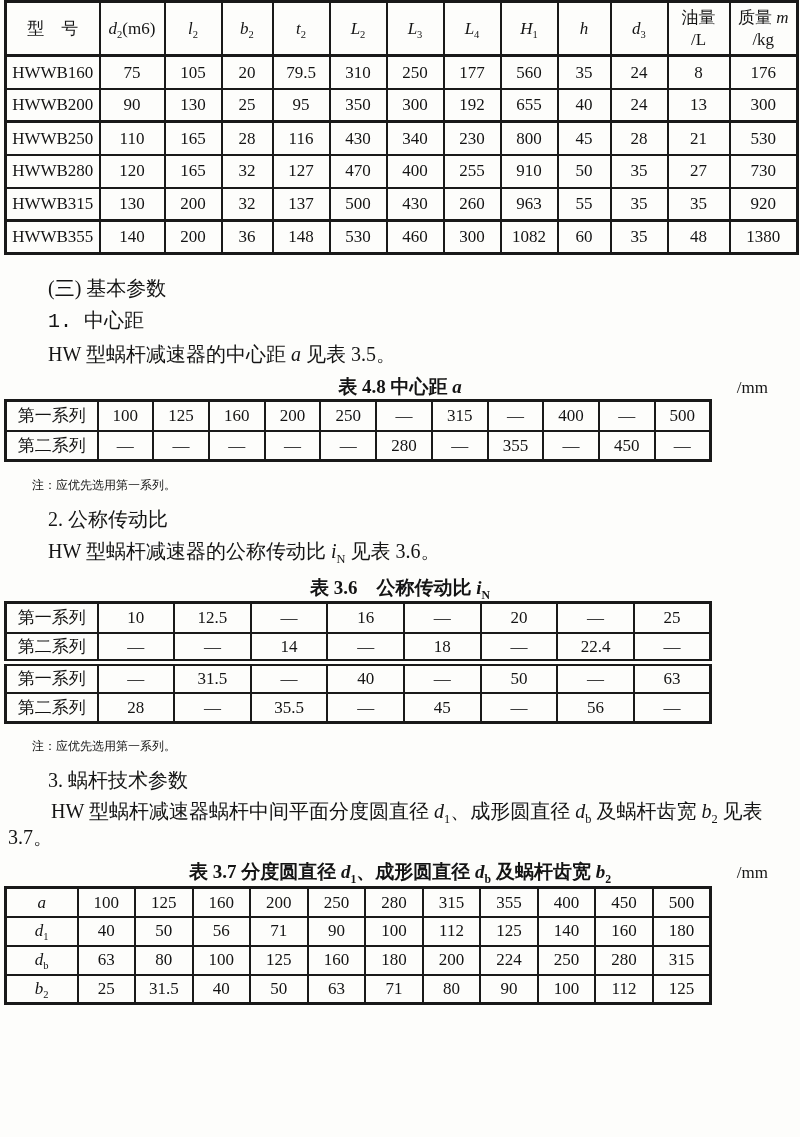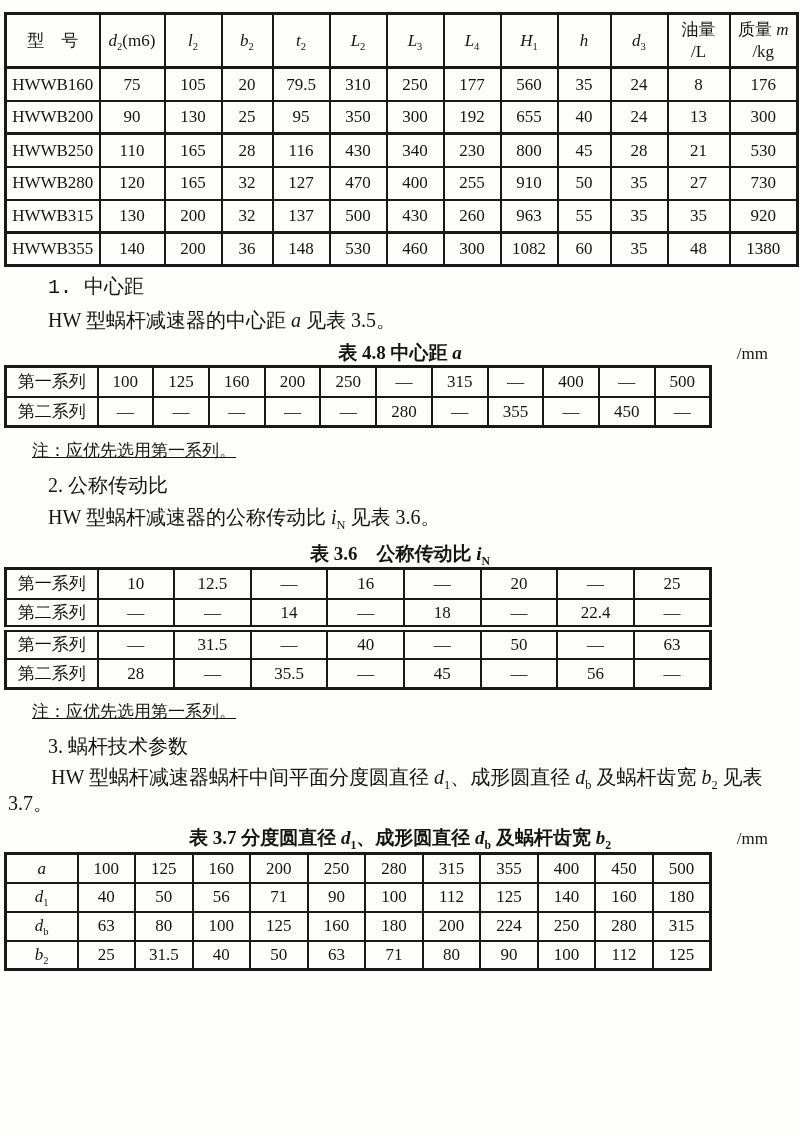--- a/index.html
+++ b/index.html
@@ -1,21 +1,21 @@
 <!DOCTYPE html>
 <html><head>
 <meta charset="utf-8">
 <style>
   * { margin:0; padding:0; box-sizing:border-box; }
   html,body { background:#e8e8e6; }
   body { width:800px; height:1137px; margin:0 auto; }
   .page {
     width:800px; height:1137px; background:#fdfdfb; color:#141414;
     font-family:"Liberation Serif","DejaVu Serif",serif;
-    padding:12px 4px 0 4px; overflow:hidden; position:relative;
+    padding:0 4px 0 4px; overflow:hidden; position:relative;
   }
   
   table.tbl {
     border-collapse:collapse; table-layout:fixed; width:708px;
     border:3px solid #191919;
   }
   .tbl th, .tbl td {
     border:2px solid #191919; text-align:center; vertical-align:middle;
     font-size:17px; line-height:1.25; padding:1px 0; font-weight:normal;
     overflow:hidden;
@@ -47,21 +47,21 @@
   }
   .tbl-title .unit {
     position:absolute; right:28px; top:1px; font-weight:normal; font-size:17px;
   }
   .mt-title35 { margin-top:10px; }
   .mt-title36 { margin-top:14px; }
   .mt-title37 { margin-top:12px; }
   .tbl-wrap35 { margin-top:2px; }
   .tbl-wrap36 { margin-top:3px; }
   .tbl-wrap37 { margin-top:4px; }
-  .note { font-size:17px; line-height:22px; margin:12px 0 0 28px;text-decoration:underline; }
+  .note { font-size:12px; line-height:22px; margin:12px 0 0 28px; }
   .note2 { margin-top:11px; }
 </style>
 </head>
 <body>
 
 <div class="page">
 
   <table class="tbl dim">
     <colgroup>
       <col style="width:94px">
@@ -182,20 +182,21 @@
           <td>300</td>
           <td>1082</td>
           <td>60</td>
           <td>35</td>
           <td>48</td>
           <td>1380</td>
         </tr>
       </tbody>
   </table>
 
+  <div class="h-sec h-basic">(三) 基本参数</div>
   <div class="h-sec h-num1">1. 中心距</div>
   <div class="body-p"><span>HW 型蜗杆减速器的中心距 </span><span class="it">a</span><span> 见表 3.5。</span></div>
 
   <div class="tbl-title mt-title35">
     <span><span>表 4.8 中心距 </span><span class="it">a</span></span>
     <span class="unit">/mm</span>
   </div>
   <div class="tbl-wrap35">
     <table class="tbl t35">
       <colgroup>

